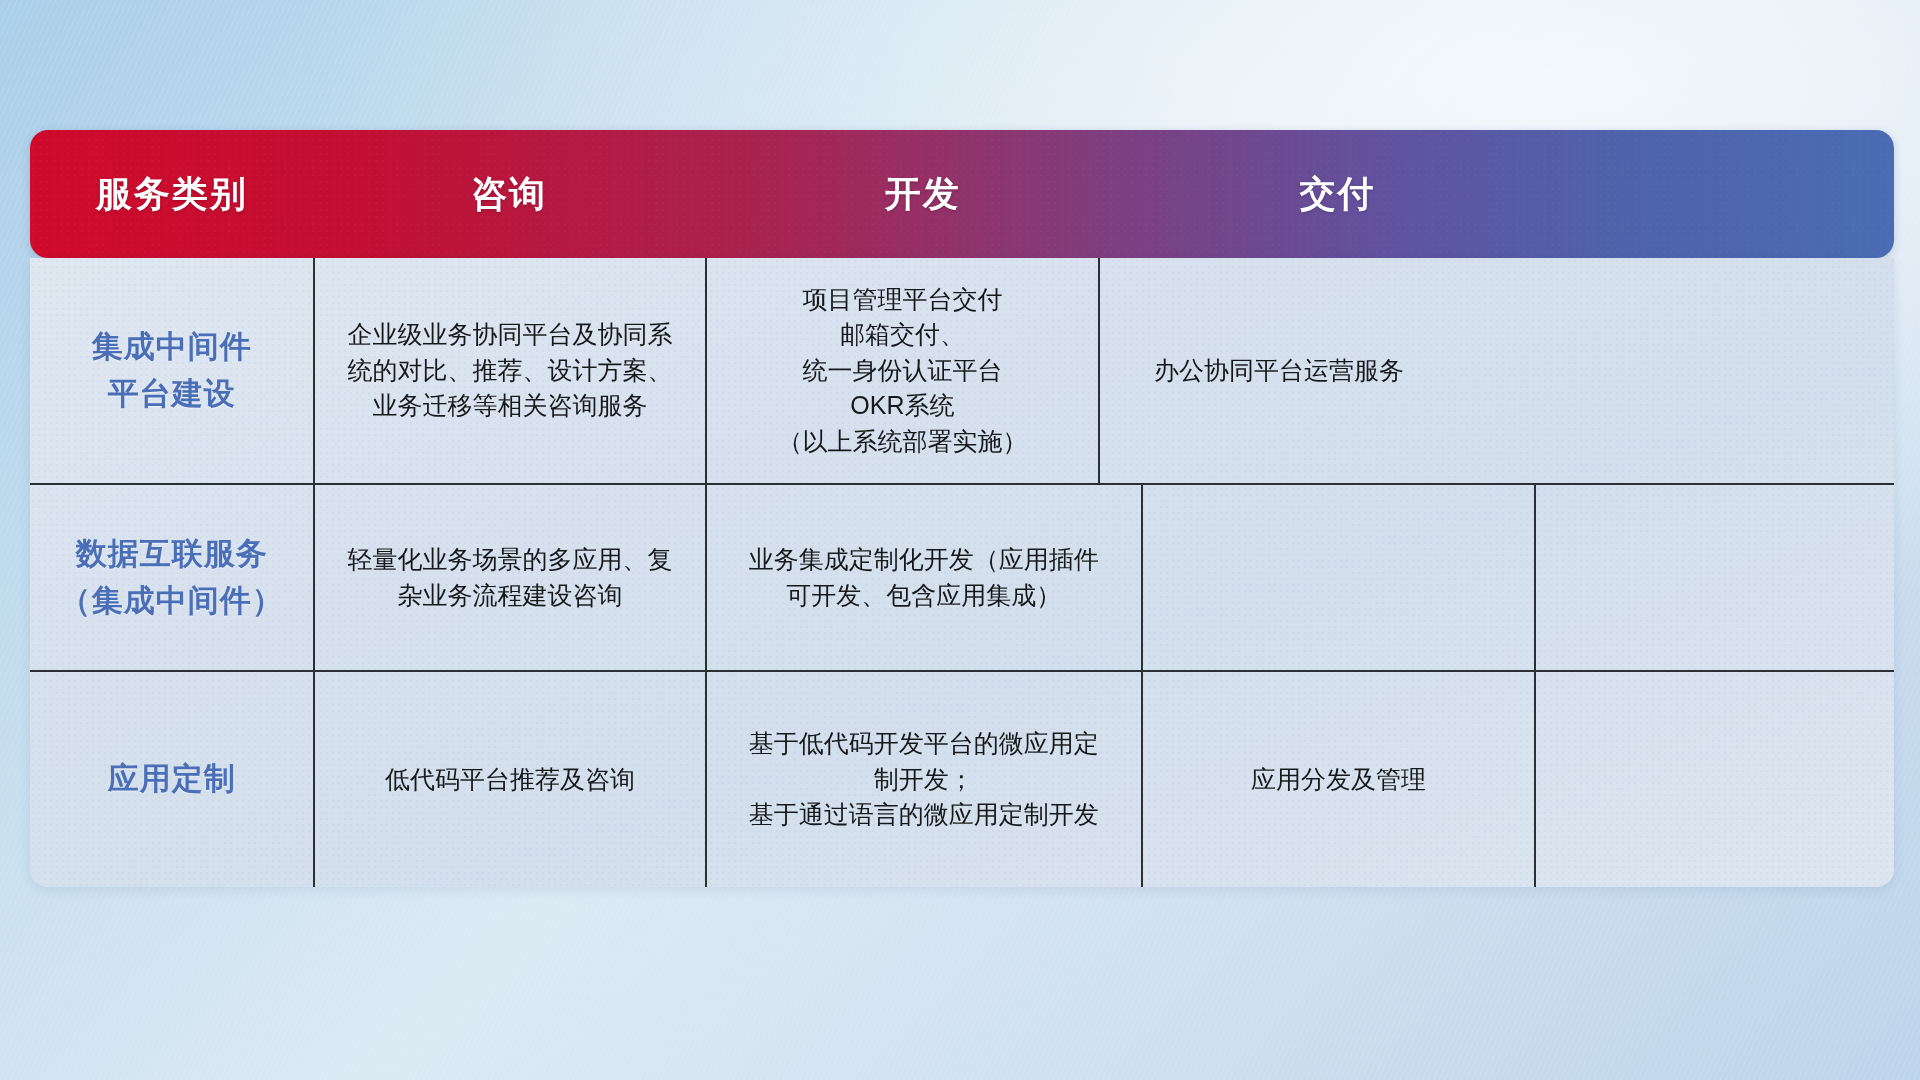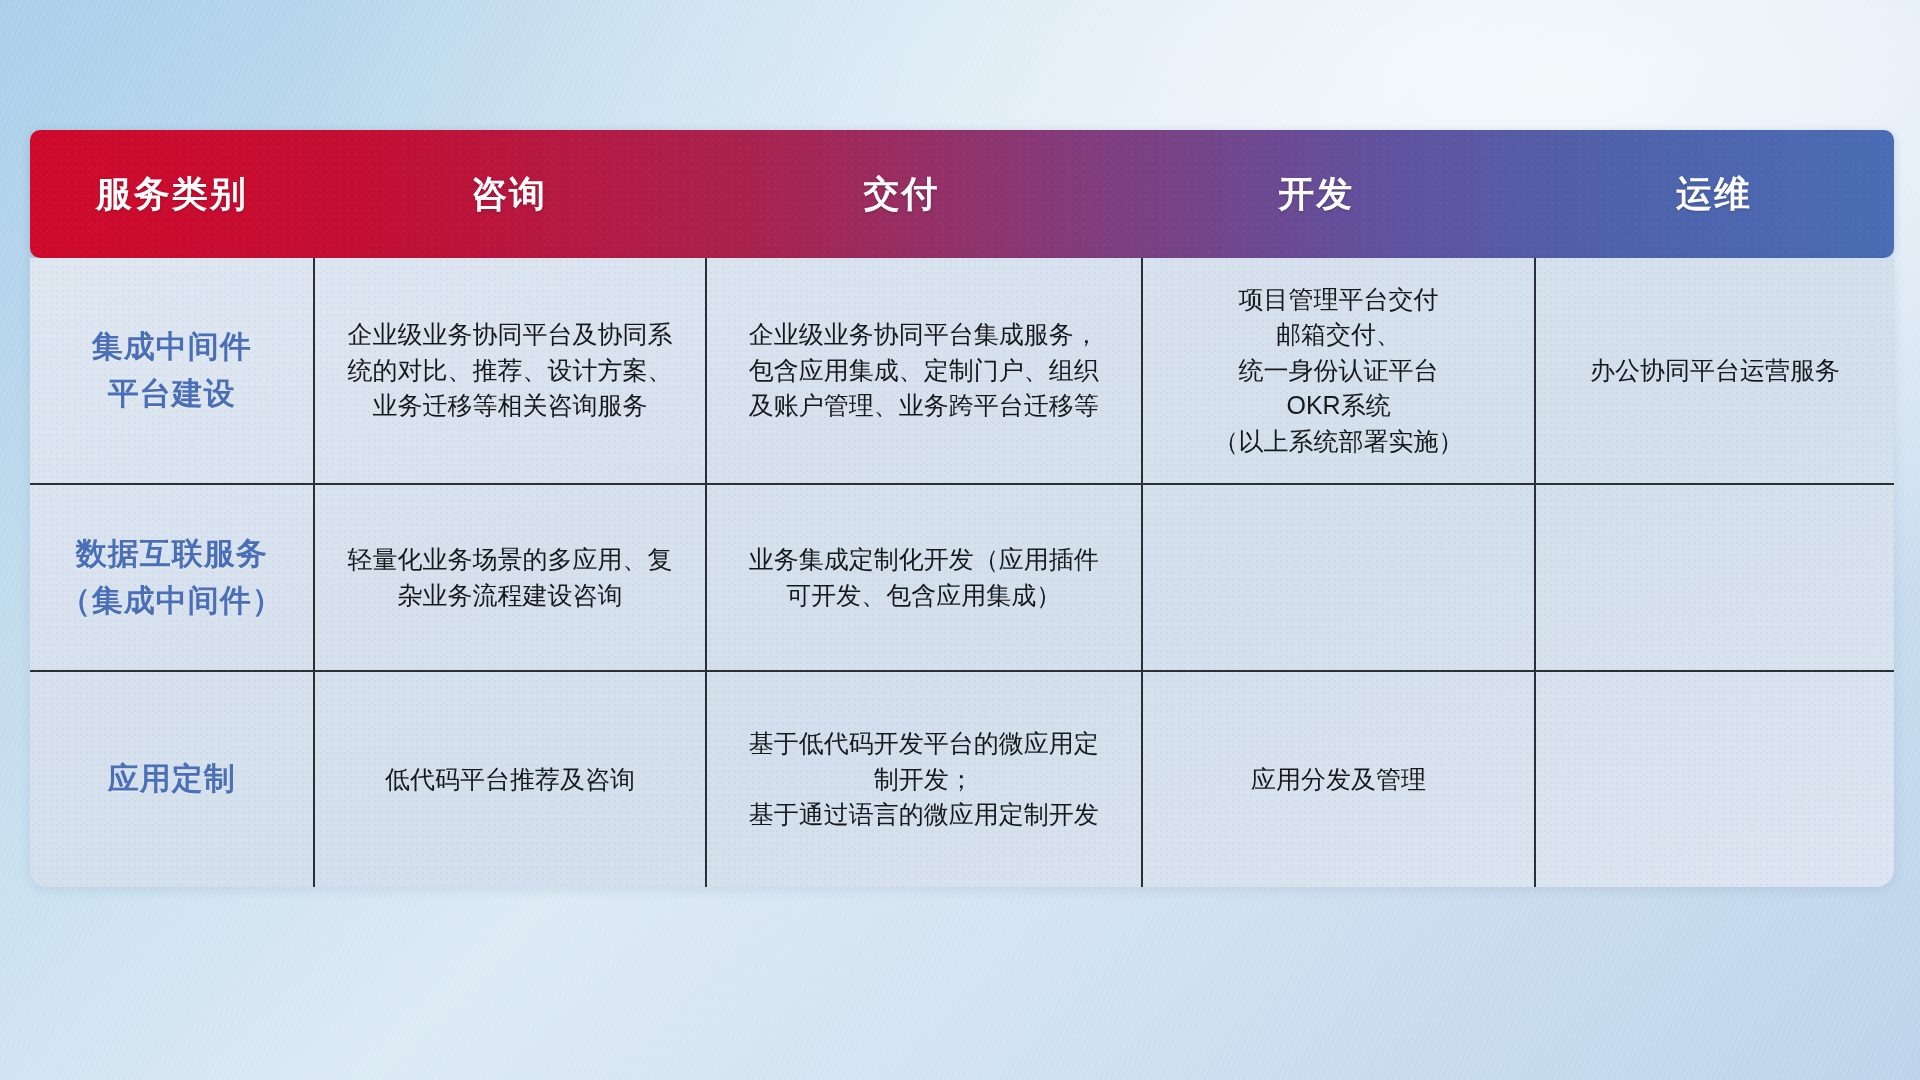--- a/index.html
+++ b/index.html
@@ -30,21 +30,21 @@
     position: absolute;
     left: 30px;
     top: 130px;
     width: 1864px;
   }
 
   
   .thead {
     display: flex;
     height: 128px;
-    border-radius: 10px;
+    border-radius: 18px;
     background: linear-gradient(90deg,
         #cf0a2c 0%,
         #c20f33 18%,
         #a72451 40%,
         #7e3e7f 58%,
         #61519d 72%,
         #4f62ab 85%,
         #4a6cb4 100%);
     box-shadow: 0 2px 10px rgba(30,60,110,0.18);
     overflow: hidden;
@@ -129,36 +129,32 @@
   .r2 { height: 215px; }
 </style>
 </head>
 <body>
 
 <div class="table-wrap">
 
   <div class="thead">
     <div class="th c0">服务类别</div>
     <div class="th c1">咨询</div>
+    <div class="th c2">开发</div>
     <div class="th c3">交付</div>
-    <div class="th c2">开发</div>
-    <div class="th c4">运维</div>
   </div>
 
   <div class="tbody">
 
     <div class="tr r0">
       <div class="td cat c0">集成中间件
 平台建设</div>
       <div class="td sep c1">企业级业务协同平台及协同系
 统的对比、推荐、设计方案、
 业务迁移等相关咨询服务</div>
-      <div class="td sep c2">企业级业务协同平台集成服务，
-包含应用集成、定制门户、组织
-及账户管理、业务跨平台迁移等</div>
       <div class="td sep c3">项目管理平台交付
 邮箱交付、
 统一身份认证平台
 OKR系统
 （以上系统部署实施）</div>
       <div class="td sep c4">办公协同平台运营服务</div>
     </div>
 
     <div class="tr r1">
       <div class="td cat c0">数据互联服务

